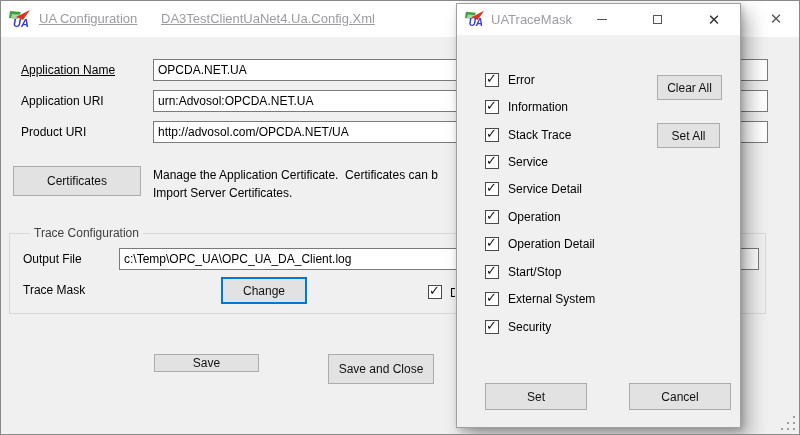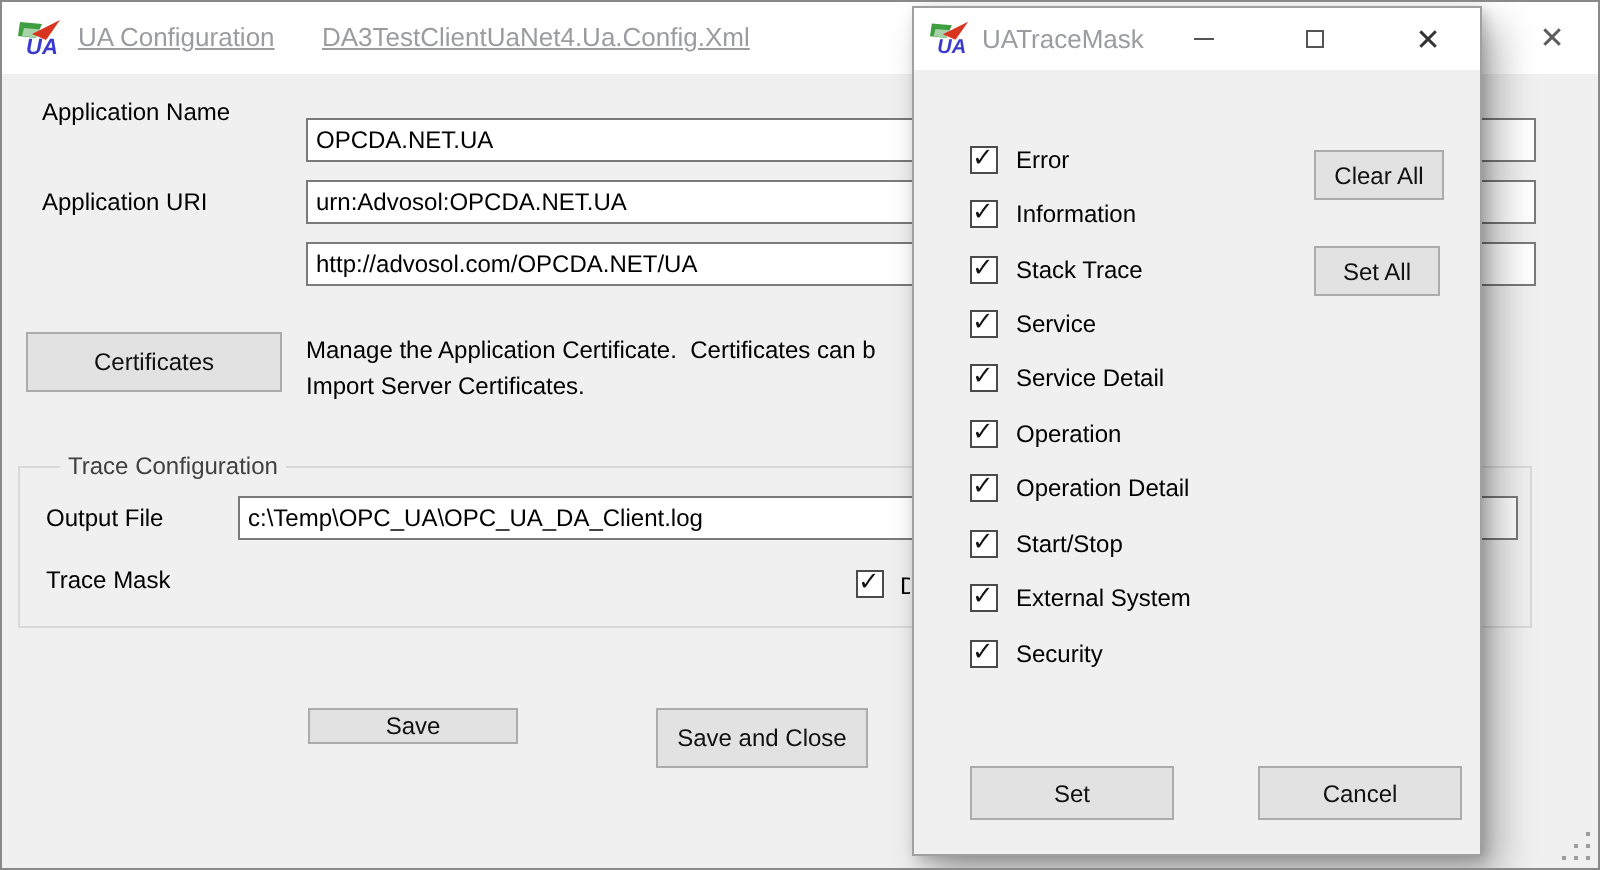--- a/index.html
+++ b/index.html
@@ -130,41 +130,43 @@
       <polygon points="1,3 12,4 9,11 0,10" fill="#3f9e3f"></polygon>
       <polygon points="3,6 14,7 11,11 2,10" fill="#ffffff" opacity="0.55"></polygon>
       <polygon points="7,9 21,2 14,12" fill="#d93420"></polygon>
       <text x="4" y="19" font-size="11" font-weight="bold" font-style="italic" fill="#3a3acc" font-family="Liberation Sans, sans-serif">UA</text>
     </svg>
     <span class="win-title t-app">UA Configuration</span>
     <span class="win-title t-file">DA3TestClientUaNet4.Ua.Config.Xml</span>
     <div class="win-ctl main-close">✕</div>
   </div>
 
-  <div class="flabel" style="left:20px; top:44px;">Application Name</div>
+  <div class="flabel" style="left:20px; top:58px;text-decoration:underline;">Application Name</div>
   <input class="tb" style="left: 152px; top: 58px; width: 615px;" readonly="" value="OPCDA.NET.UA">
 
   <div class="flabel" style="left:20px; top:89px;">Application URI</div>
   <input class="tb" style="left: 152px; top: 89px; width: 615px;" readonly="" value="urn:Advosol:OPCDA.NET.UA">
 
+  <div class="flabel" style="left:20px; top:120px;">Product URI</div>
   <input class="tb" style="left: 152px; top: 120px; width: 615px;" readonly="" value="http://advosol.com/OPCDA.NET/UA">
 
   <div class="btn" style="left:12px; top:165px; width:128px; height:30px;">Certificates</div>
   <div class="cert-desc" style="top:185px;">Import Server Certificates.</div>
   <div class="cert-desc" style="top:167px;">Manage the Application Certificate.  Certificates can b</div>
 
   <div class="groupbox">
     <span class="gb-title">Trace Configuration</span>
   </div>
 
   <div class="flabel" style="left:22px; top:247px;">Output File</div>
   <input class="tb" style="left: 118px; top: 247px; width: 640px;" readonly="" value="c:\Temp\OPC_UA\OPC_UA_DA_Client.log">
 
   <div class="flabel" style="left:22px; top:278px;">Trace Mask</div>
 
+  <div class="btn btn-focus" style="left:220px; top:276px; width:86px; height:27px;">Change</div>
 
   <span class="checkbox main-cb checked">
       <span class="mark">✓</span>
     </span>
   <div class="partial-label">D</div>
 
   <div class="btn" style="left:153px; top:353px; width:105px; height:18px;">Save</div>
   <div class="btn" style="left:327px; top:353px; width:106px; height:30px;">Save and Close</div>
 
   <svg class="grip" width="15" height="15" viewBox="0 0 15 15">

